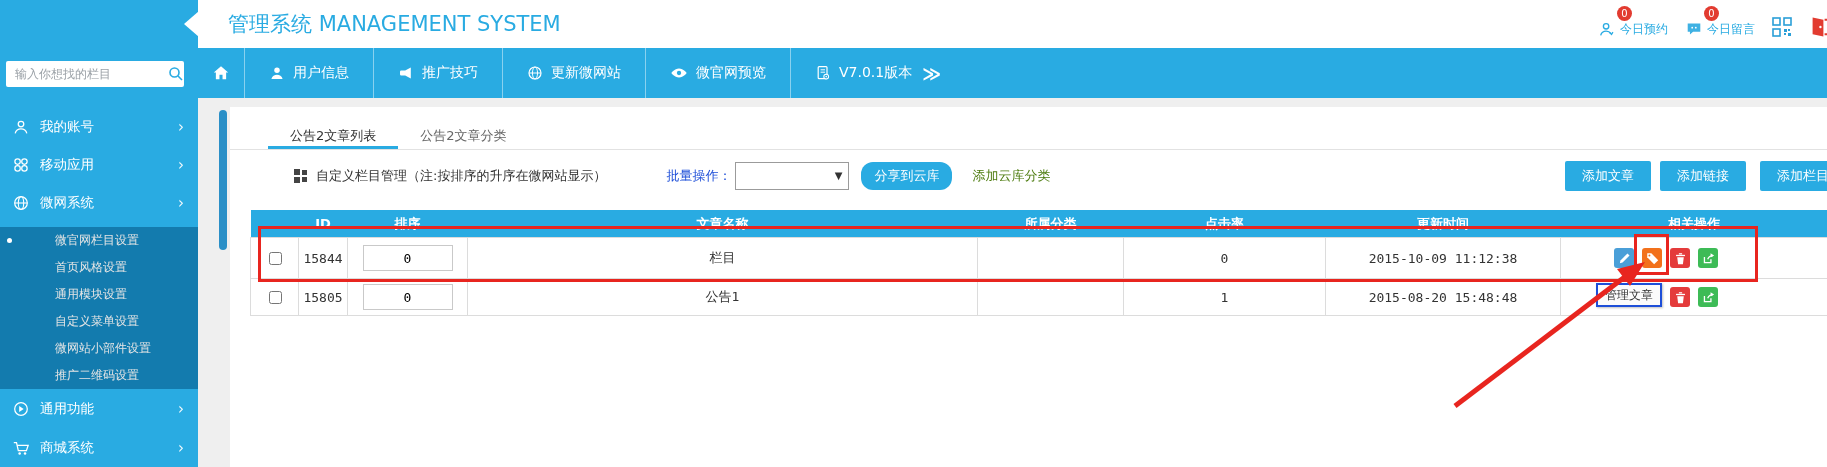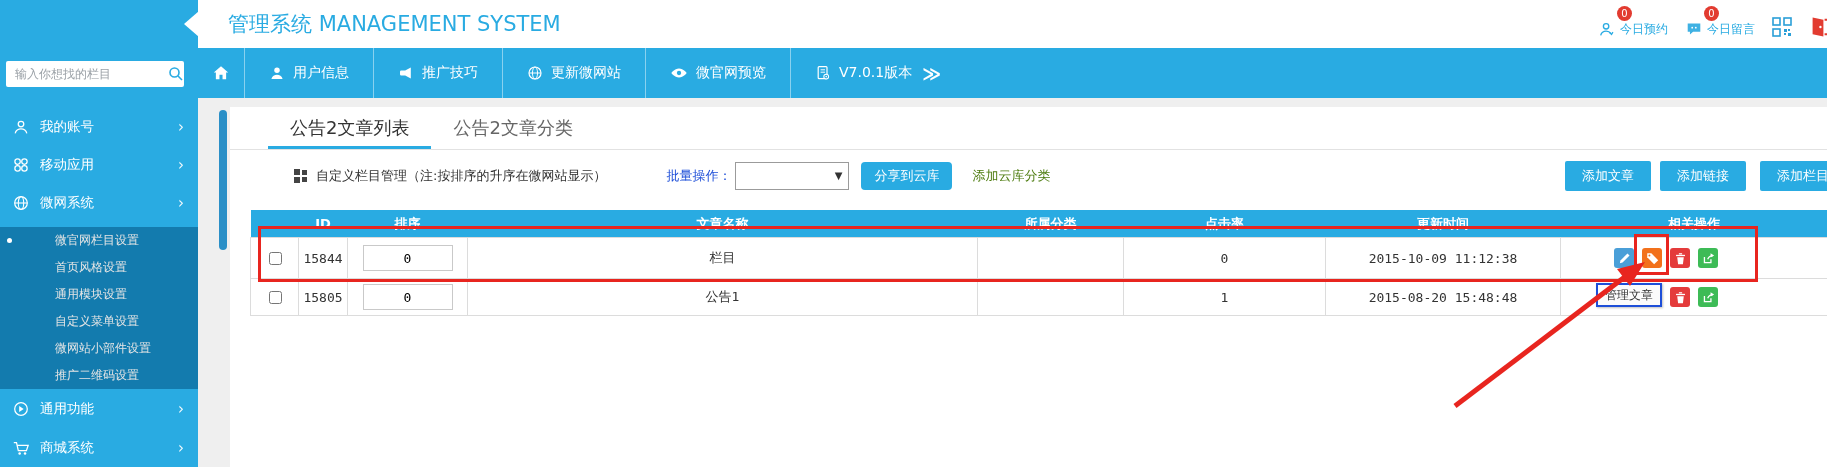--- a/index.html
+++ b/index.html
@@ -35,29 +35,29 @@
   
   .nav{position:absolute;left:198px;top:48px;width:1629px;height:50px;background:#29abe2;display:flex;align-items:stretch;color:#fff;z-index:4}
   .nav-item{display:flex;align-items:center;gap:8px;padding:0 24px;font-size:14px;border-right:1px solid rgba(255,255,255,.45);cursor:pointer;white-space:nowrap}
   .nav-home{width:46px;justify-content:center;padding:0}
   .nav-more{font-size:18px;font-weight:bold;margin-left:2px}
   
   .content-bg{position:absolute;left:198px;top:98px;width:1629px;height:369px;background:#efefef}
   .scrollthumb{position:absolute;left:219px;top:110px;width:8px;height:140px;background:#2a8fc7;border-radius:4px;z-index:6}
   .card{position:absolute;left:230px;top:107px;width:1597px;height:360px;background:#fff}
   .tabs{display:flex;height:43px;border-bottom:1px solid #e2e2e2;padding-left:38px;box-sizing:border-box}
-  .tab{padding:0 22px;line-height:42px;font-size:18px;color:#666;cursor:pointer}
+  .tab{padding:8px 22px;line-height:42px;font-size:13px;color:#666;cursor:pointer}
   .tab.active{color:#333;border-bottom:3px solid #29abe2}
   .toolbar{position:absolute;left:0;top:44px;width:100%;height:50px;display:flex;align-items:center}
   .tb-title{display:flex;align-items:center;margin-left:64px;font-size:13px;color:#333}
   .tb-title svg{margin-right:8px}
   .batch{margin-left:60px;font-size:13px;color:#1d4ed8}
   .select{position:relative;width:112px;height:26px;border:1px solid #9b9b9b;background:#fff;margin-left:4px;cursor:pointer}
   .select .caret{position:absolute;right:6px;top:7px;font-size:10px;color:#333}
-  .btn-share{margin-left:12px;height:28px;line-height:28px;padding:0 13px;background:#29abe2;color:#fff;font-size:13px;border-radius:4px;cursor:pointer}
+  .btn-share{margin-left:12px;height:28px;line-height:28px;padding:0 13px;background:#29abe2;color:#fff;font-size:13px;border-radius:12px;cursor:pointer}
   .link-red{margin-left:20px;font-size:13px;color:#4d7c0f;cursor:pointer}
   .btn-add{position:absolute;top:10px;height:30px;line-height:30px;padding:0 17px;background:#29abe2;color:#fff;font-size:13px;border-radius:2px;cursor:pointer;white-space:nowrap}
   
   table.grid{position:absolute;left:20px;top:103px;width:1577px;border-collapse:collapse;table-layout:fixed}
   .grid th{background:#29abe2;color:#fff;font-size:13px;font-weight:bold;height:27px;border:none;padding:0}
   .grid td{border:1px solid #dcdcdc;text-align:center;font-size:13px;color:#333;padding:0;
            font-family:"DejaVu Sans Mono","DejaVu Sans",monospace}
   .grid tr.r1 td{height:40px}
   .grid tr.r2 td{height:36px}
   .sort-input{width:84px;height:22px;border:1px solid #c9c9c9;text-align:center;font-size:13px;outline:none;

